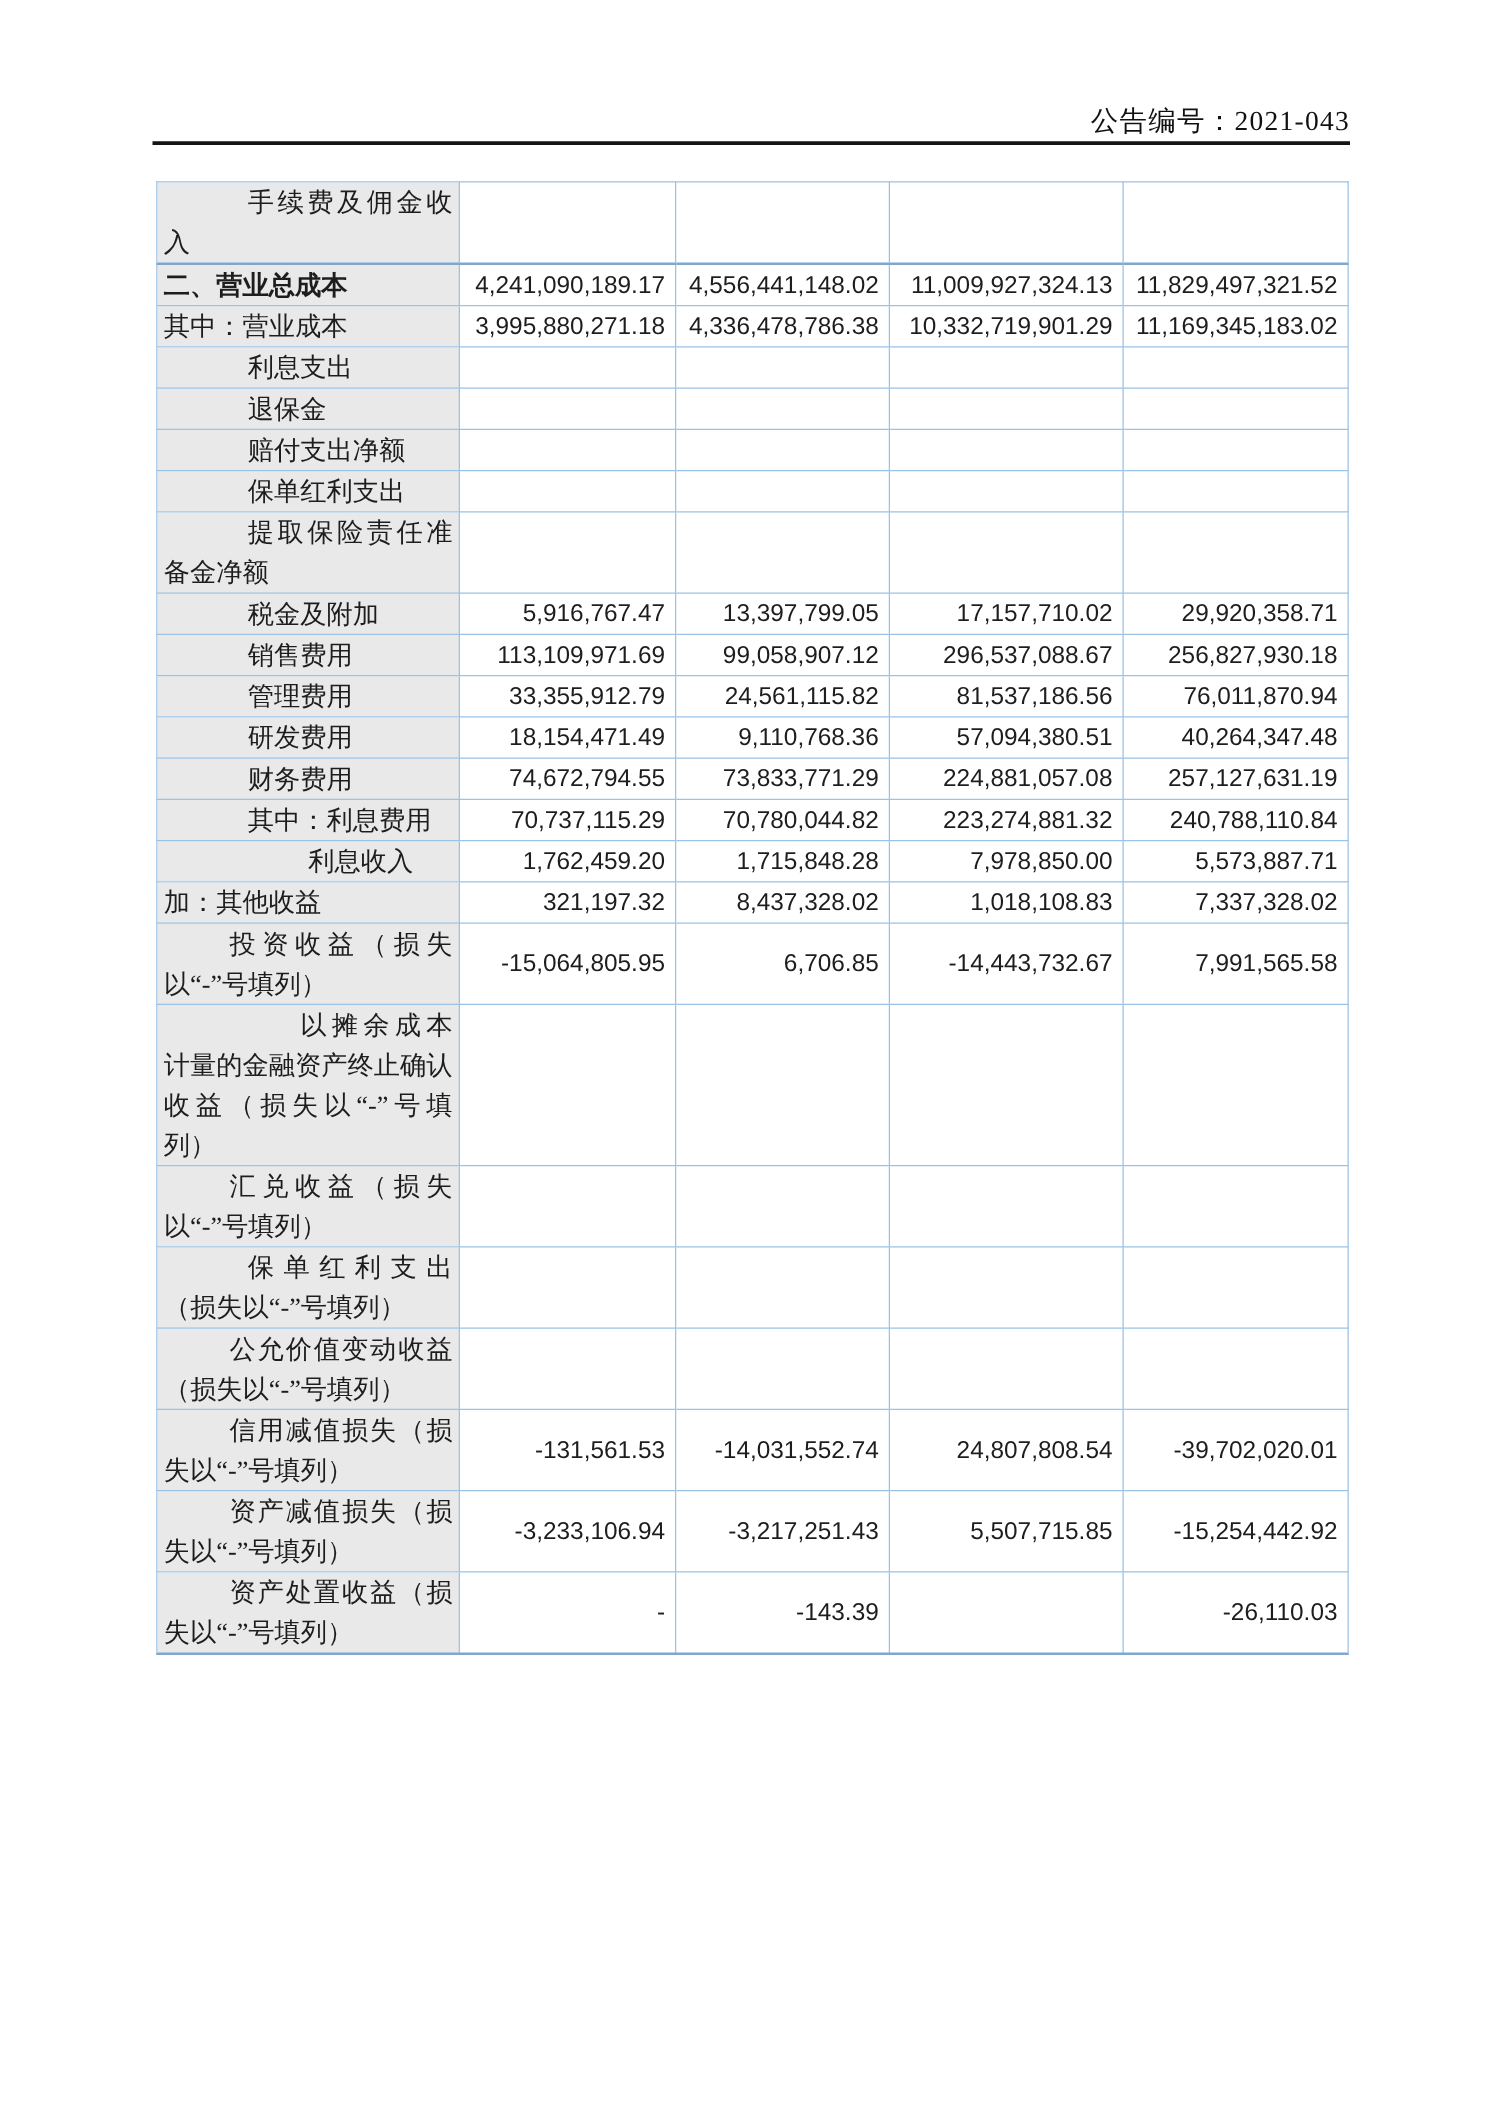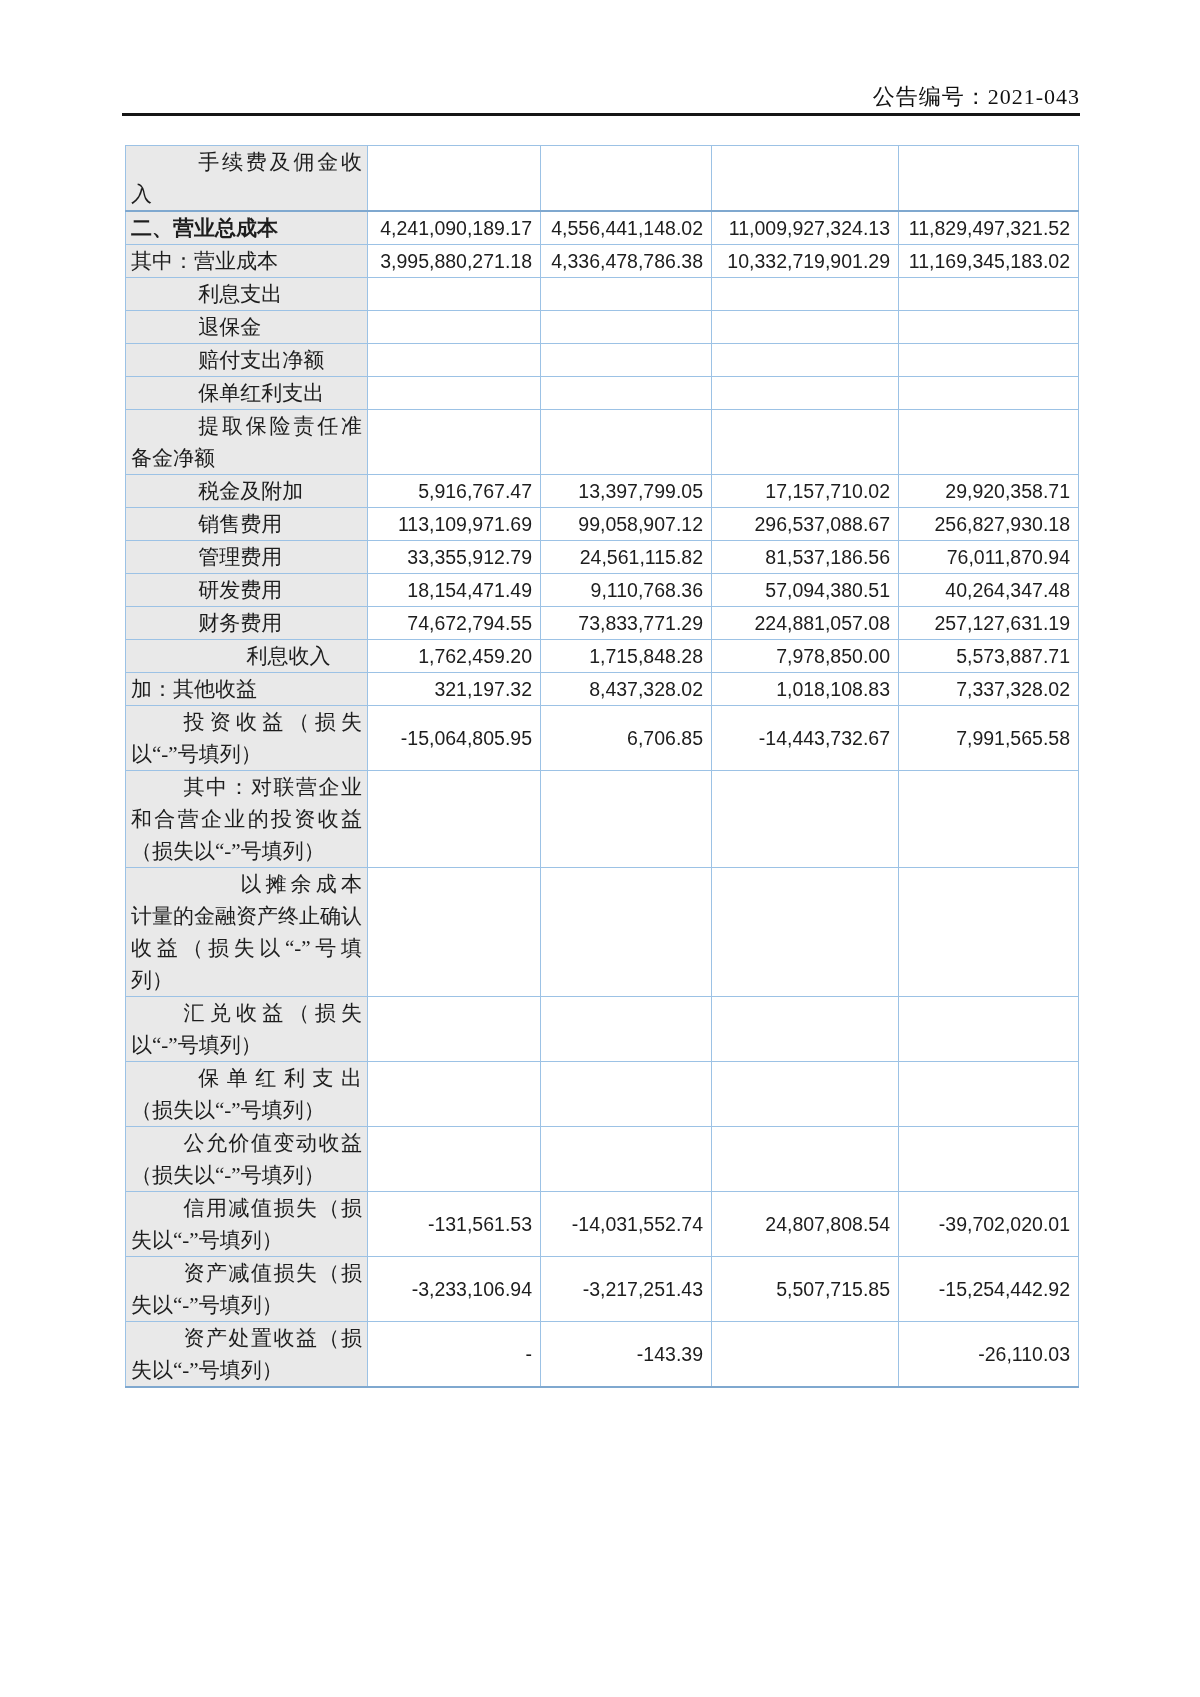--- a/index.html
+++ b/index.html
@@ -170,47 +170,47 @@
         <td class="val">40,264,347.48</td>
       </tr>
       <tr style="height: 32px;">
         <td class="label" style="text-indent: 3.2em;">财务费用</td>
         <td class="val">74,672,794.55</td>
         <td class="val">73,833,771.29</td>
         <td class="val">224,881,057.08</td>
         <td class="val">257,127,631.19</td>
       </tr>
       <tr style="height: 32px;">
+        <td class="label" style="text-indent: 3.2em;">其中：利息费用</td>
+        <td class="val">70,737,115.29</td>
+        <td class="val">70,780,044.82</td>
+        <td class="val">223,274,881.32</td>
+        <td class="val">240,788,110.84</td>
+      </tr>
+      <tr style="height: 32px;">
         <td class="label" style="text-indent: 5.5em;">利息收入</td>
         <td class="val">1,762,459.20</td>
         <td class="val">1,715,848.28</td>
         <td class="val">7,978,850.00</td>
         <td class="val">5,573,887.71</td>
       </tr>
       <tr style="height: 32px;">
         <td class="label" style="text-indent: 0em;">加：其他收益</td>
         <td class="val">321,197.32</td>
         <td class="val">8,437,328.02</td>
         <td class="val">1,018,108.83</td>
         <td class="val">7,337,328.02</td>
       </tr>
       <tr style="height: 64px;">
         <td class="label" style="text-indent: 2.5em;">投资收益（损失以“-”号填列）</td>
         <td class="val">-15,064,805.95</td>
         <td class="val">6,706.85</td>
         <td class="val">-14,443,732.67</td>
         <td class="val">7,991,565.58</td>
       </tr>
-      <tr style="height: 96px;">
-        <td class="label" style="text-indent: 2.5em;">其中：对联营企业和合营企业的投资收益（损失以“-”号填列）</td>
-        <td class="val"></td>
-        <td class="val"></td>
-        <td class="val"></td>
-        <td class="val"></td>
-      </tr>
       <tr style="height: 128px;">
         <td class="label" style="text-indent: 5.2em;">以摊余成本计量的金融资产终止确认收益（损失以“-”号填列）</td>
         <td class="val"></td>
         <td class="val"></td>
         <td class="val"></td>
         <td class="val"></td>
       </tr>
       <tr style="height: 64px;">
         <td class="label" style="text-indent: 2.5em;">汇兑收益（损失以“-”号填列）</td>
         <td class="val"></td>

